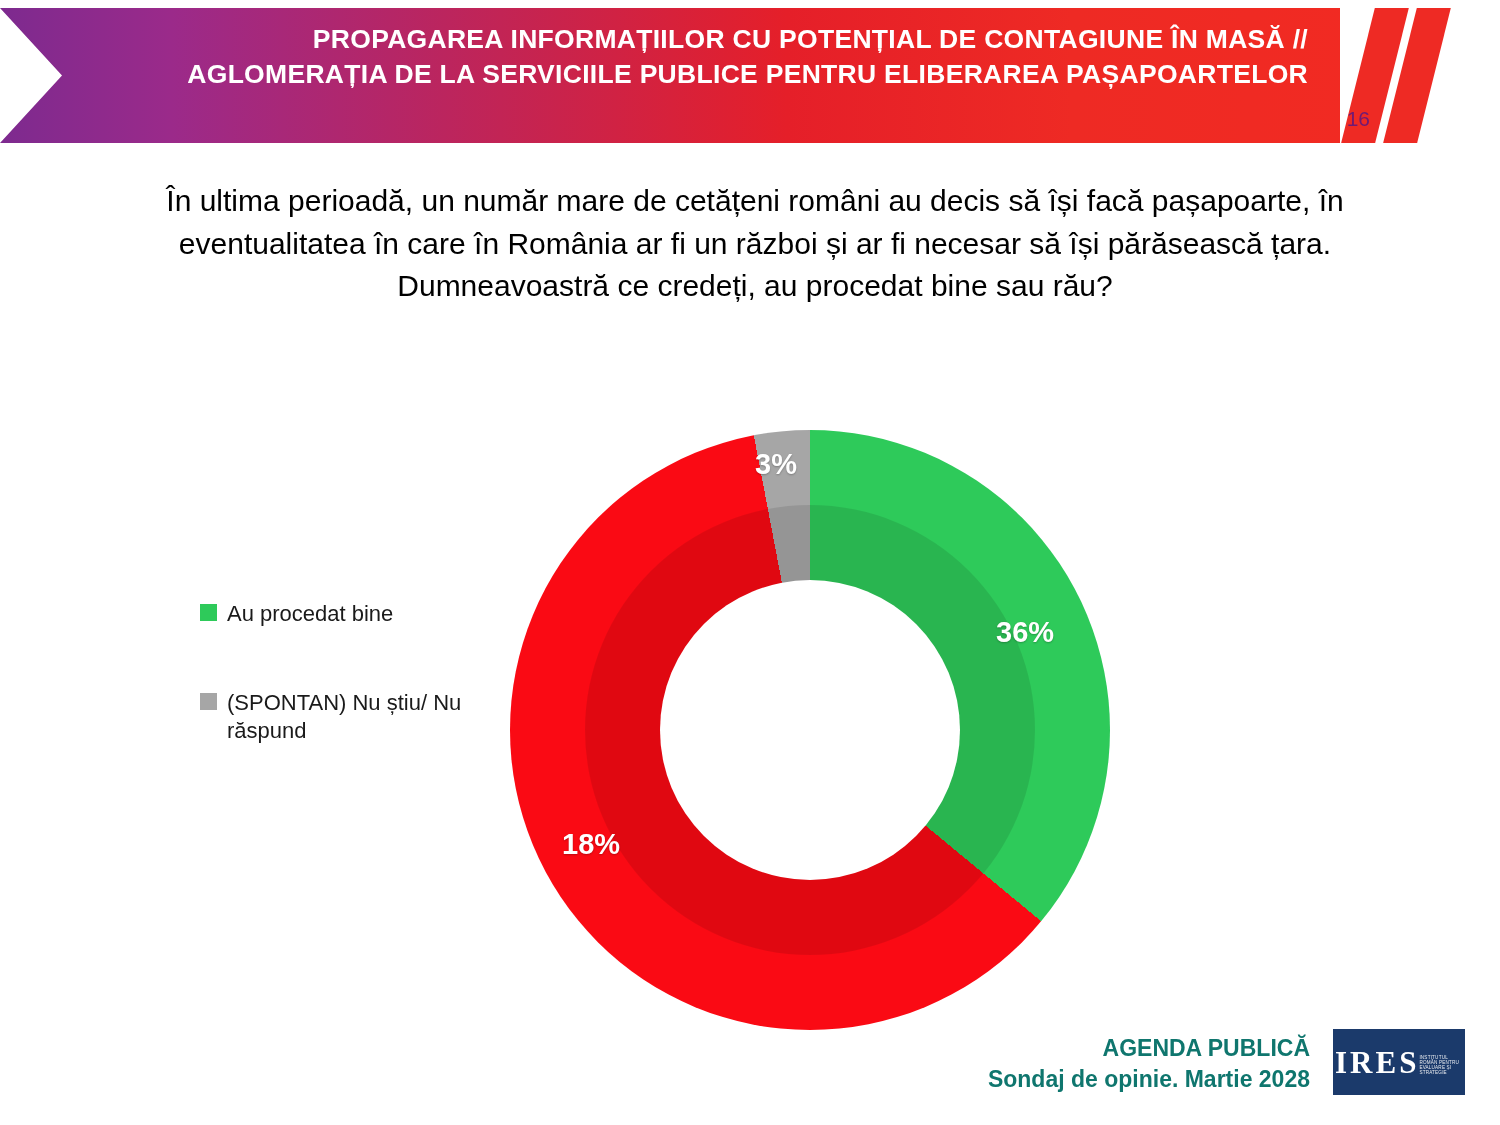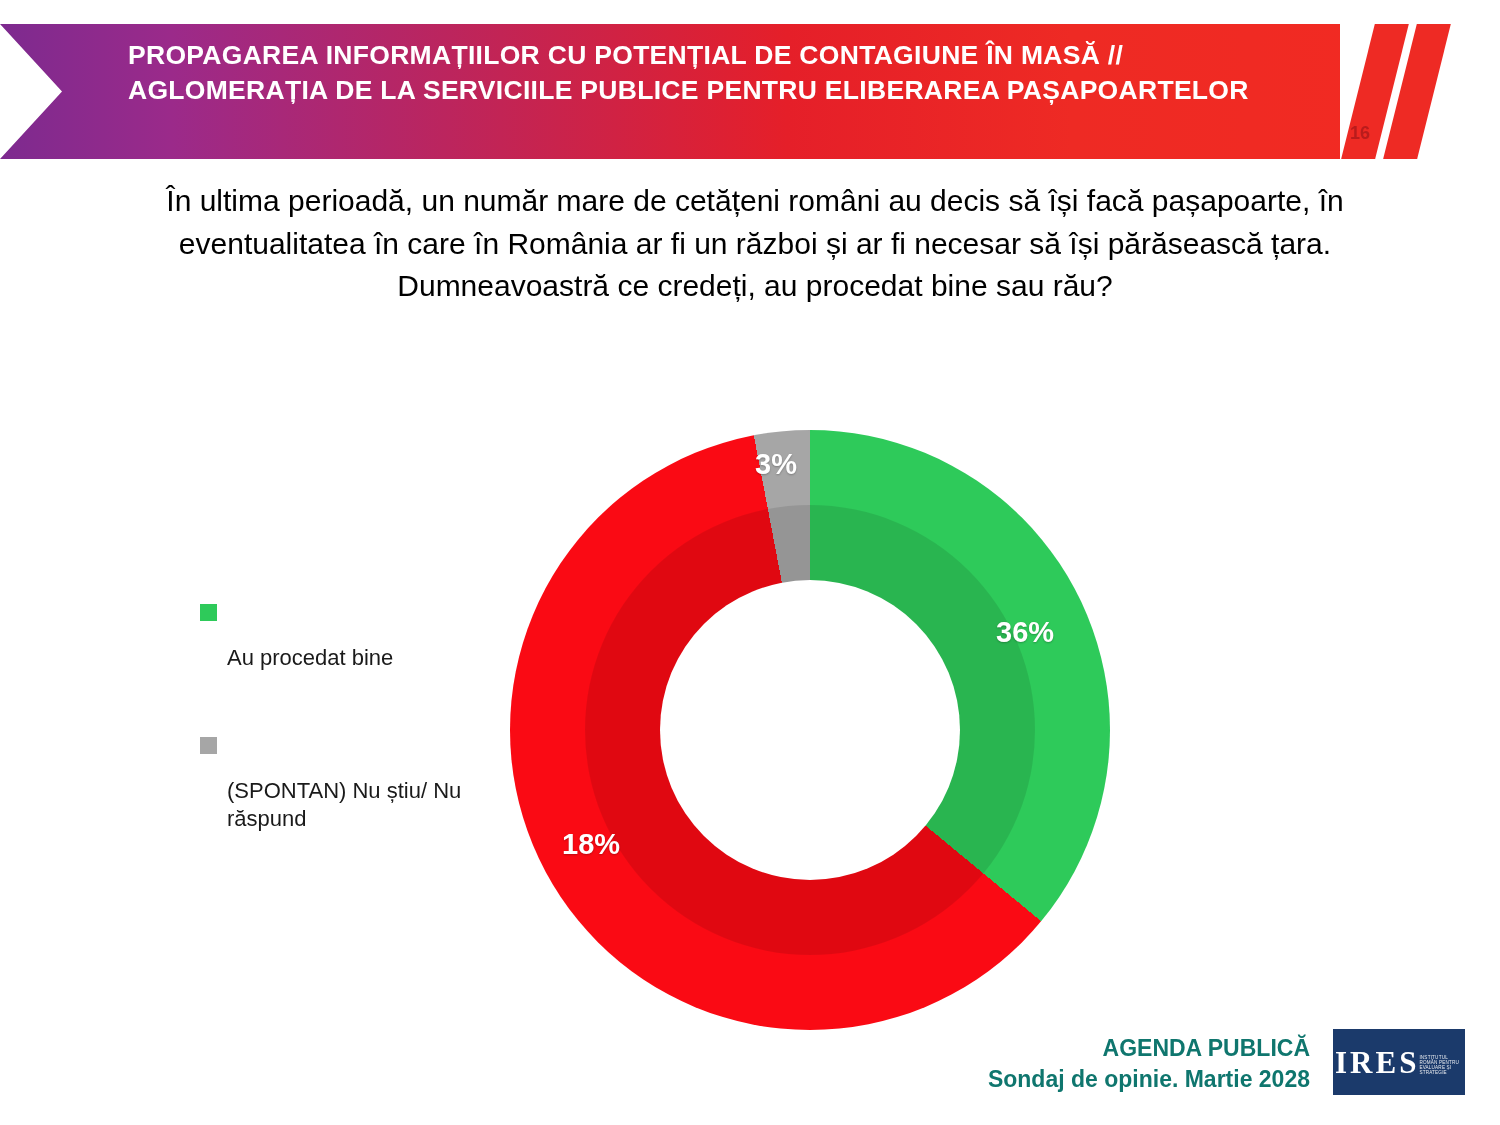--- a/index.html
+++ b/index.html
@@ -12,23 +12,24 @@
     height: 1125px;
     position: relative;
     font-family: "Liberation Sans", sans-serif;
     overflow: hidden;
   }
 
   
   .header {
     position: absolute;
     left: 0;
-    top: 16px;
+    top: 0;
     width: 1404px;
     height: 150px;
+    text-align: right;
   }
   .header-band {
     position: absolute;
     left: 0;
     top: 8px;
     width: 1430px;
     height: 135px;
     background: linear-gradient(90deg, #7d2a8f 0%, #9b2a8a 12%, #c22455 35%, #e51f29 55%, #ee2a24 75%, #f22a22 100%);
     -webkit-clip-path: polygon(0 0, 1340px 0, 1340px 100%, 0 100%, 62px 50%);
     clip-path: polygon(0 0, 1340px 0, 1340px 100%, 0 100%, 62px 50%);
@@ -52,23 +53,23 @@
     color: #ffffff;
     font-size: 26.5px;
     font-weight: bold;
     line-height: 1.33;
     letter-spacing: 0.3px;
   }
   .page-number {
     position: absolute;
     right: 34px;
     top: 107px;
-    color: #b91c1c;
-    font-size: 18px;
-    font-weight: bold;
+    color: #701a75;
+    font-size: 21px;
+    font-weight: normal;
   }
 
   
   .question {
     position: absolute;
     left: 160px;
     top: 180px;
     width: 1190px;
     text-align: center;
     color: #000000;
@@ -94,21 +95,20 @@
     height: 17px;
     margin-top: 4px;
     margin-right: 10px;
     flex: 0 0 auto;
   }
   .legend-label {
     font-size: 22px;
     color: #1a1a1a;
     line-height: 1.3;
     max-width: 260px;
-    margin-top: 44px;
   }
 
   
   .chart-area {
     position: absolute;
     left: 500px;
     top: 420px;
     width: 620px;
     height: 620px;
   }

